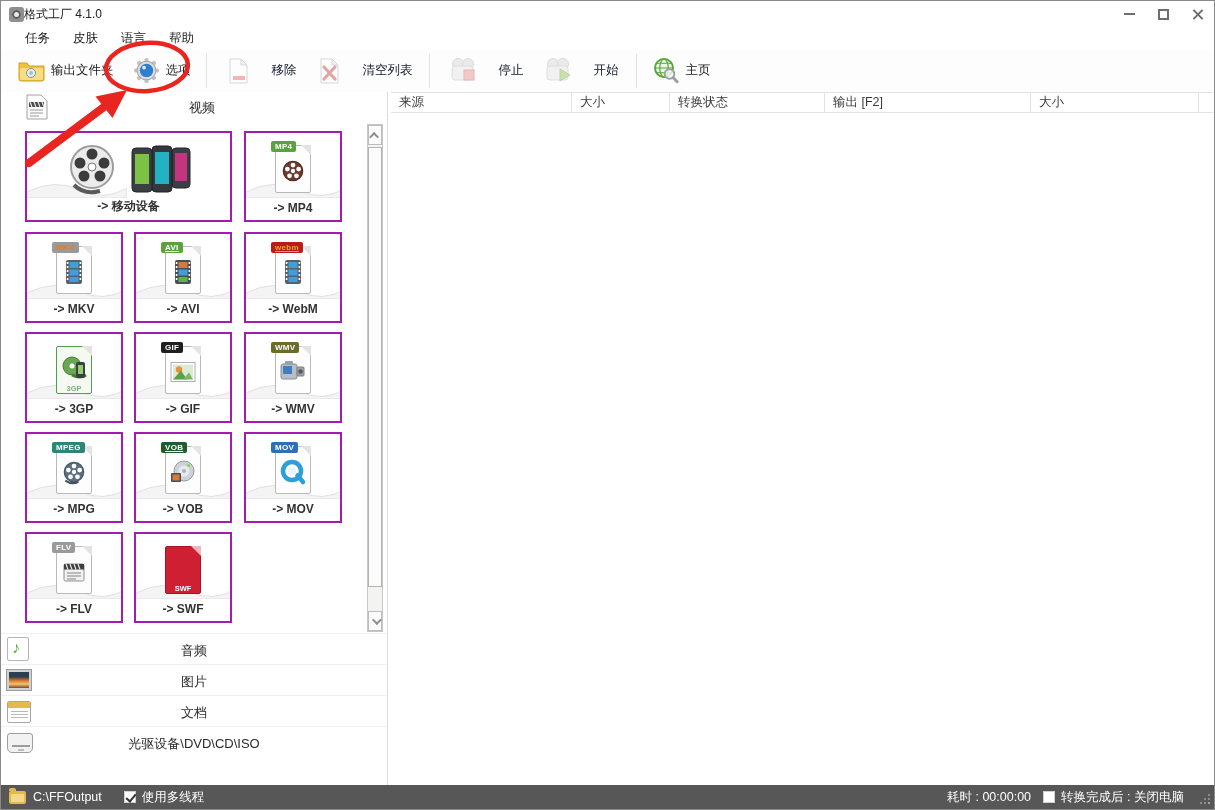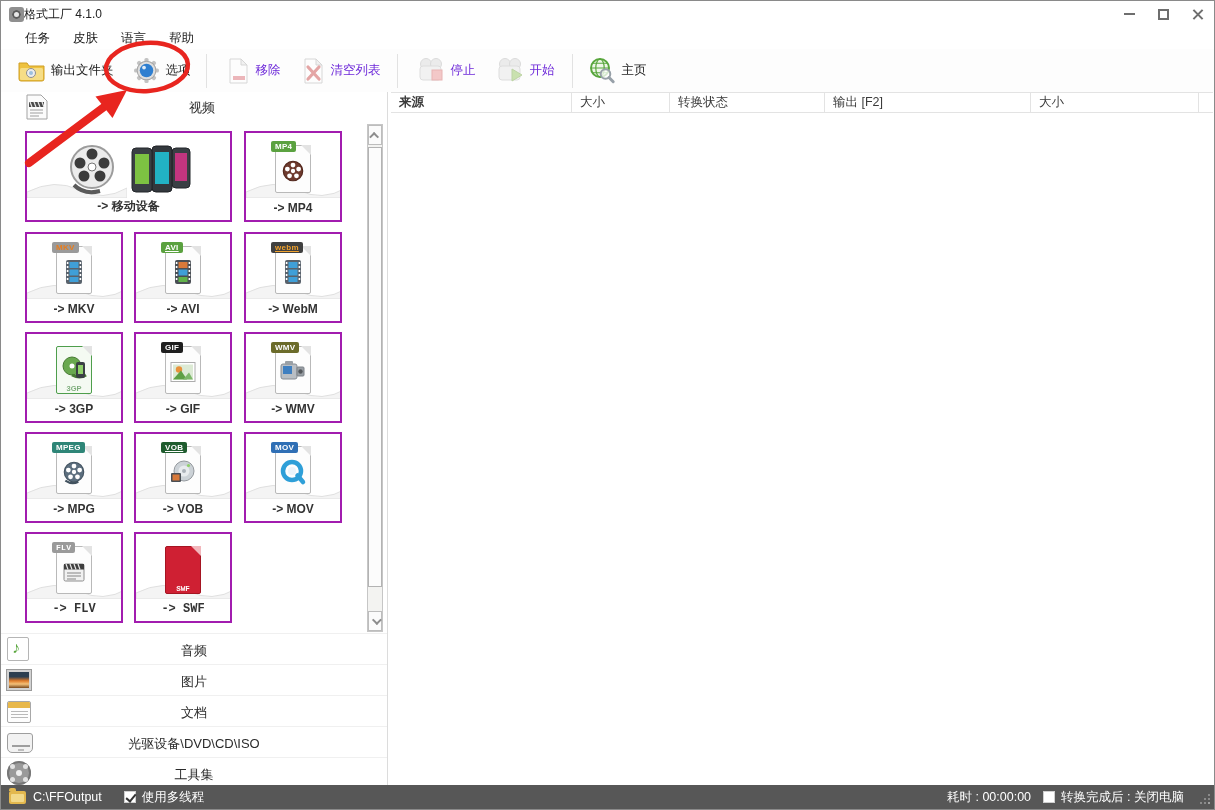--- a/index.html
+++ b/index.html
@@ -21,49 +21,49 @@
   .glyph-close::after{transform:rotate(-45deg);}
 
   
   .menubar{position:absolute;top:26px;left:0;right:0;height:22px;display:flex;align-items:center;padding-left:19px;background:#fff;}
   .menu-item{font-size:12.5px;color:#1c1c1c;margin-right:13px;padding:1px 5px;}
 
   
   .toolbar{position:absolute;top:48px;left:0;right:0;height:43px;background:#fdfdfd;display:flex;align-items:center;}
   .tbtn{display:flex;align-items:center;gap:6px;height:38px;padding:0 5px;}
   .tbtn .tlabel{font-size:12.5px;color:#1a1a1a;white-space:nowrap;}
-  .tbtn.disabled .tlabel{color:#6d28d9;}
+  .tbtn.disabled .tlabel{color:#0f172a;margin-left:16px;}
   .tbtn.disabled svg{opacity:.45;}
   .tsep{width:1px;height:34px;background:#e2e2e2;margin:0 6px;}
 
   
   .main{position:absolute;top:91px;left:0;right:0;bottom:24px;}
   .sidebar{position:absolute;top:0;left:0;width:387px;height:100%;background:#fff;border-right:1px solid #dcdcdc;}
   .cat-header{position:absolute;top:0;left:16px;right:0;height:31px;font-family:Liberation Mono, monospace;}
   .cat-header .cat-ico{position:absolute;left:7px;top:2px;}
   .cat-header .cat-label{position:absolute;left:0;right:0;top:7px;text-align:center;font-size:13px;color:#2b2b2b;}
 
   .format-grid{position:absolute;top:31px;left:0;right:0;height:510px;background:#fff;}
   .card{position:absolute;width:98px;height:91px;background:#fff;border:2px solid #a21caf;overflow:hidden;}
   .card.wide{width:207px;}
-  .c-r1{top:8px;} .c-r2{top:109px;} .c-r3{top:209px;} .c-r4{top:309px;} .c-r5{top:409px;font-family:Liberation Mono, monospace;}
+  .c-r1{top:8px;} .c-r2{top:109px;} .c-r3{top:209px;} .c-r4{top:309px;} .c-r5{top:409px;}
   .c-c1{left:24px;} .c-c2{left:133px;} .c-c3{left:243px;}
   .swoosh{position:absolute;left:0;right:0;bottom:22px;height:20px;}
   .card-label{position:absolute;left:0;right:0;bottom:5px;text-align:center;font-size:12px;font-weight:bold;color:#333;}
   .ficon{position:absolute;left:50%;top:8px;transform:translateX(-50%);width:44px;height:54px;}
   .fpage{position:absolute;left:4px;top:4px;width:36px;height:48px;background:#fdfdfd;border:1px solid #b9b9b9;border-radius:2px;}
   .fpage::after{content:"";position:absolute;right:-1px;top:-1px;width:0;height:0;border-style:solid;border-width:0 10px 10px 0;border-color:transparent #e3e3e3 transparent transparent;}
   .ftab{position:absolute;left:0;top:0;padding:1px 4px;font-size:8px;font-weight:bold;color:#fff;border-radius:2px;letter-spacing:.3px;}
   .fglyph{position:absolute;left:50%;top:56%;transform:translate(-50%,-50%);}
   .ffoot{position:absolute;left:0;right:0;bottom:3px;text-align:center;font-size:7.5px;font-weight:bold;}
   
   .tab-mp4{background:#5aa13f;}
   .tab-mkv{background:#9a9a9a;color:#e87d1e;}
   .tab-avi{background:#5aa13f;text-decoration:underline;}
-  .tab-webm{background:#404040;color:#f0a22e;text-decoration:underline;}
+  .tab-webm{background:#b91c1c;color:#f0a22e;text-decoration:underline;}
   .tab-gif{background:#1f1f1f;}
   .tab-wmv{background:#6b6b2a;}
   .tab-mpeg{background:#2e8577;}
   .tab-vob{background:#1f5c2e;text-decoration:underline;}
   .tab-mov{background:#2f6fb5;}
   .tab-flv{background:#9a9a9a;}
   .card-3gp .fpage{border-color:#4e9e4c;background:#f4faf2;}
   .card-3gp .ffoot{color:#7fae7d;}
   .card-swf .fpage{background:#cf2033;border-color:#a51522;}
   .card-swf .fpage::after{border-color:transparent #f2b7bc transparent transparent;}
@@ -98,21 +98,21 @@
   .i-drive::before{content:"";position:absolute;left:4px;bottom:5px;width:18px;height:2px;background:#9e9e9e;}
   .i-drive::after{content:"";position:absolute;left:10px;bottom:1px;width:6px;height:2px;background:#bdbdbd;}
   .i-reel{position:relative;width:24px;height:24px;border-radius:50%;background:#9a9a9a;box-shadow:inset 0 0 0 2px #777;}
   .i-reel::before{content:"";position:absolute;left:9px;top:9px;width:6px;height:6px;border-radius:50%;background:#efefef;}
   .i-reel::after{content:"";position:absolute;left:3px;top:3px;width:5px;height:5px;border-radius:50%;background:#e3e3e3;box-shadow:13px 0 0 #e3e3e3,0 13px 0 #e3e3e3,13px 13px 0 #e3e3e3;}
 
   
   .filelist{position:absolute;top:0;left:388px;right:0;height:100%;background:#fff;}
   .fl-header{position:absolute;top:0;left:2px;right:1px;height:21px;display:flex;border-top:1px solid #e3e3e3;border-bottom:1px solid #e3e3e3;background:#fff;}
   .fl-col{height:100%;display:flex;align-items:center;padding-left:8px;font-size:12.5px;color:#3a3a3a;border-right:1px solid #e3e3e3;}
-  .fl-col.w1{width:181px;font-weight:bold;} .fl-col.w2{width:98px;} .fl-col.w3{width:155px;} .fl-col.w4{width:206px;} .fl-col.w5{width:168px;}
+  .fl-col.w1{width:181px;} .fl-col.w2{width:98px;} .fl-col.w3{width:155px;} .fl-col.w4{width:206px;} .fl-col.w5{width:168px;}
   .fl-col.wx{flex:1;border-right:none;}
   .fl-body{position:absolute;top:21px;left:0;right:0;bottom:0;background:#fff;}
 
   
   .statusbar{position:absolute;left:0;right:0;bottom:0;height:24px;background:#575757;display:flex;align-items:center;color:#fff;font-size:12.5px;}
   .sb-folder{width:17px;height:13px;margin-left:8px;position:relative;background:#e3b84e;border-radius:2px;}
   .sb-folder::before{content:"";position:absolute;left:0;top:-3px;width:7px;height:3px;background:#e3b84e;border-radius:2px 2px 0 0;}
   .sb-folder::after{content:"";position:absolute;left:2px;top:3px;width:13px;height:8px;background:#f2d98a;border-radius:1px;}
   .sb-path{margin-left:7px;}
   .cbx{width:12px;height:12px;background:#fff;border:1px solid #cfcfcf;position:relative;flex:none;}
@@ -548,26 +548,20 @@
               <div class="i-doc"></div>
             </div>
           <div class="lbl">文档</div>
         </div>
         <div class="cat-row">
           <div class="ico">
               <div class="i-drive"></div>
             </div>
           <div class="lbl">光驱设备\DVD\CD\ISO</div>
         </div>
-        <div class="cat-row">
-          <div class="ico">
-              <div class="i-reel"></div>
-            </div>
-          <div class="lbl">工具集</div>
-        </div>
       </div>
     </div>
 
     <div class="filelist">
       <div class="fl-header">
         <div class="fl-col w1">来源</div>
         <div class="fl-col w2">大小</div>
         <div class="fl-col w3">转换状态</div>
         <div class="fl-col w4">输出 [F2]</div>
         <div class="fl-col w5">大小</div>

